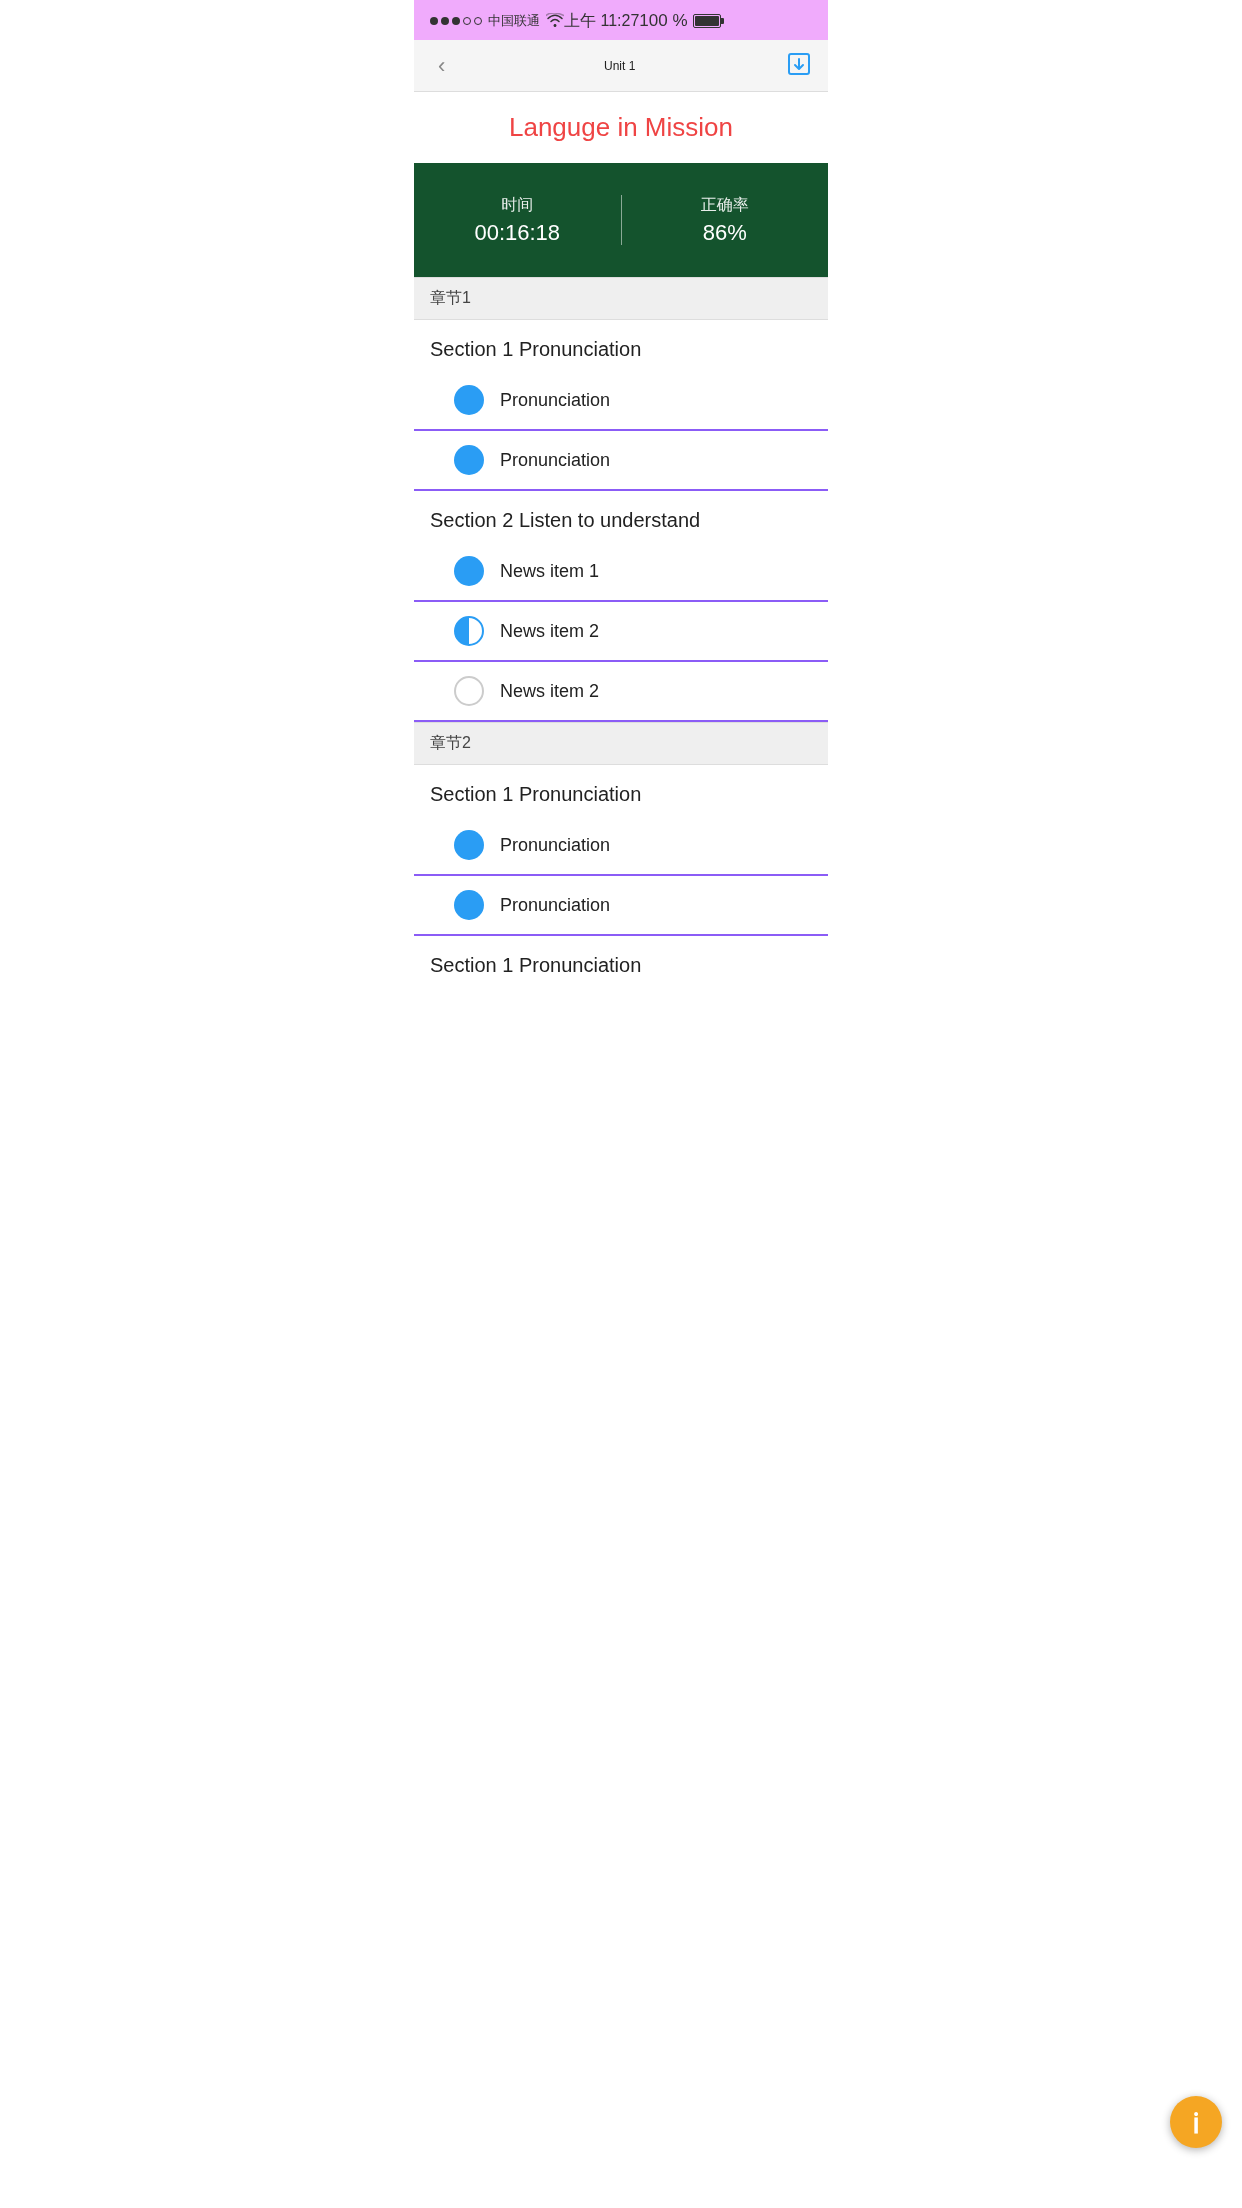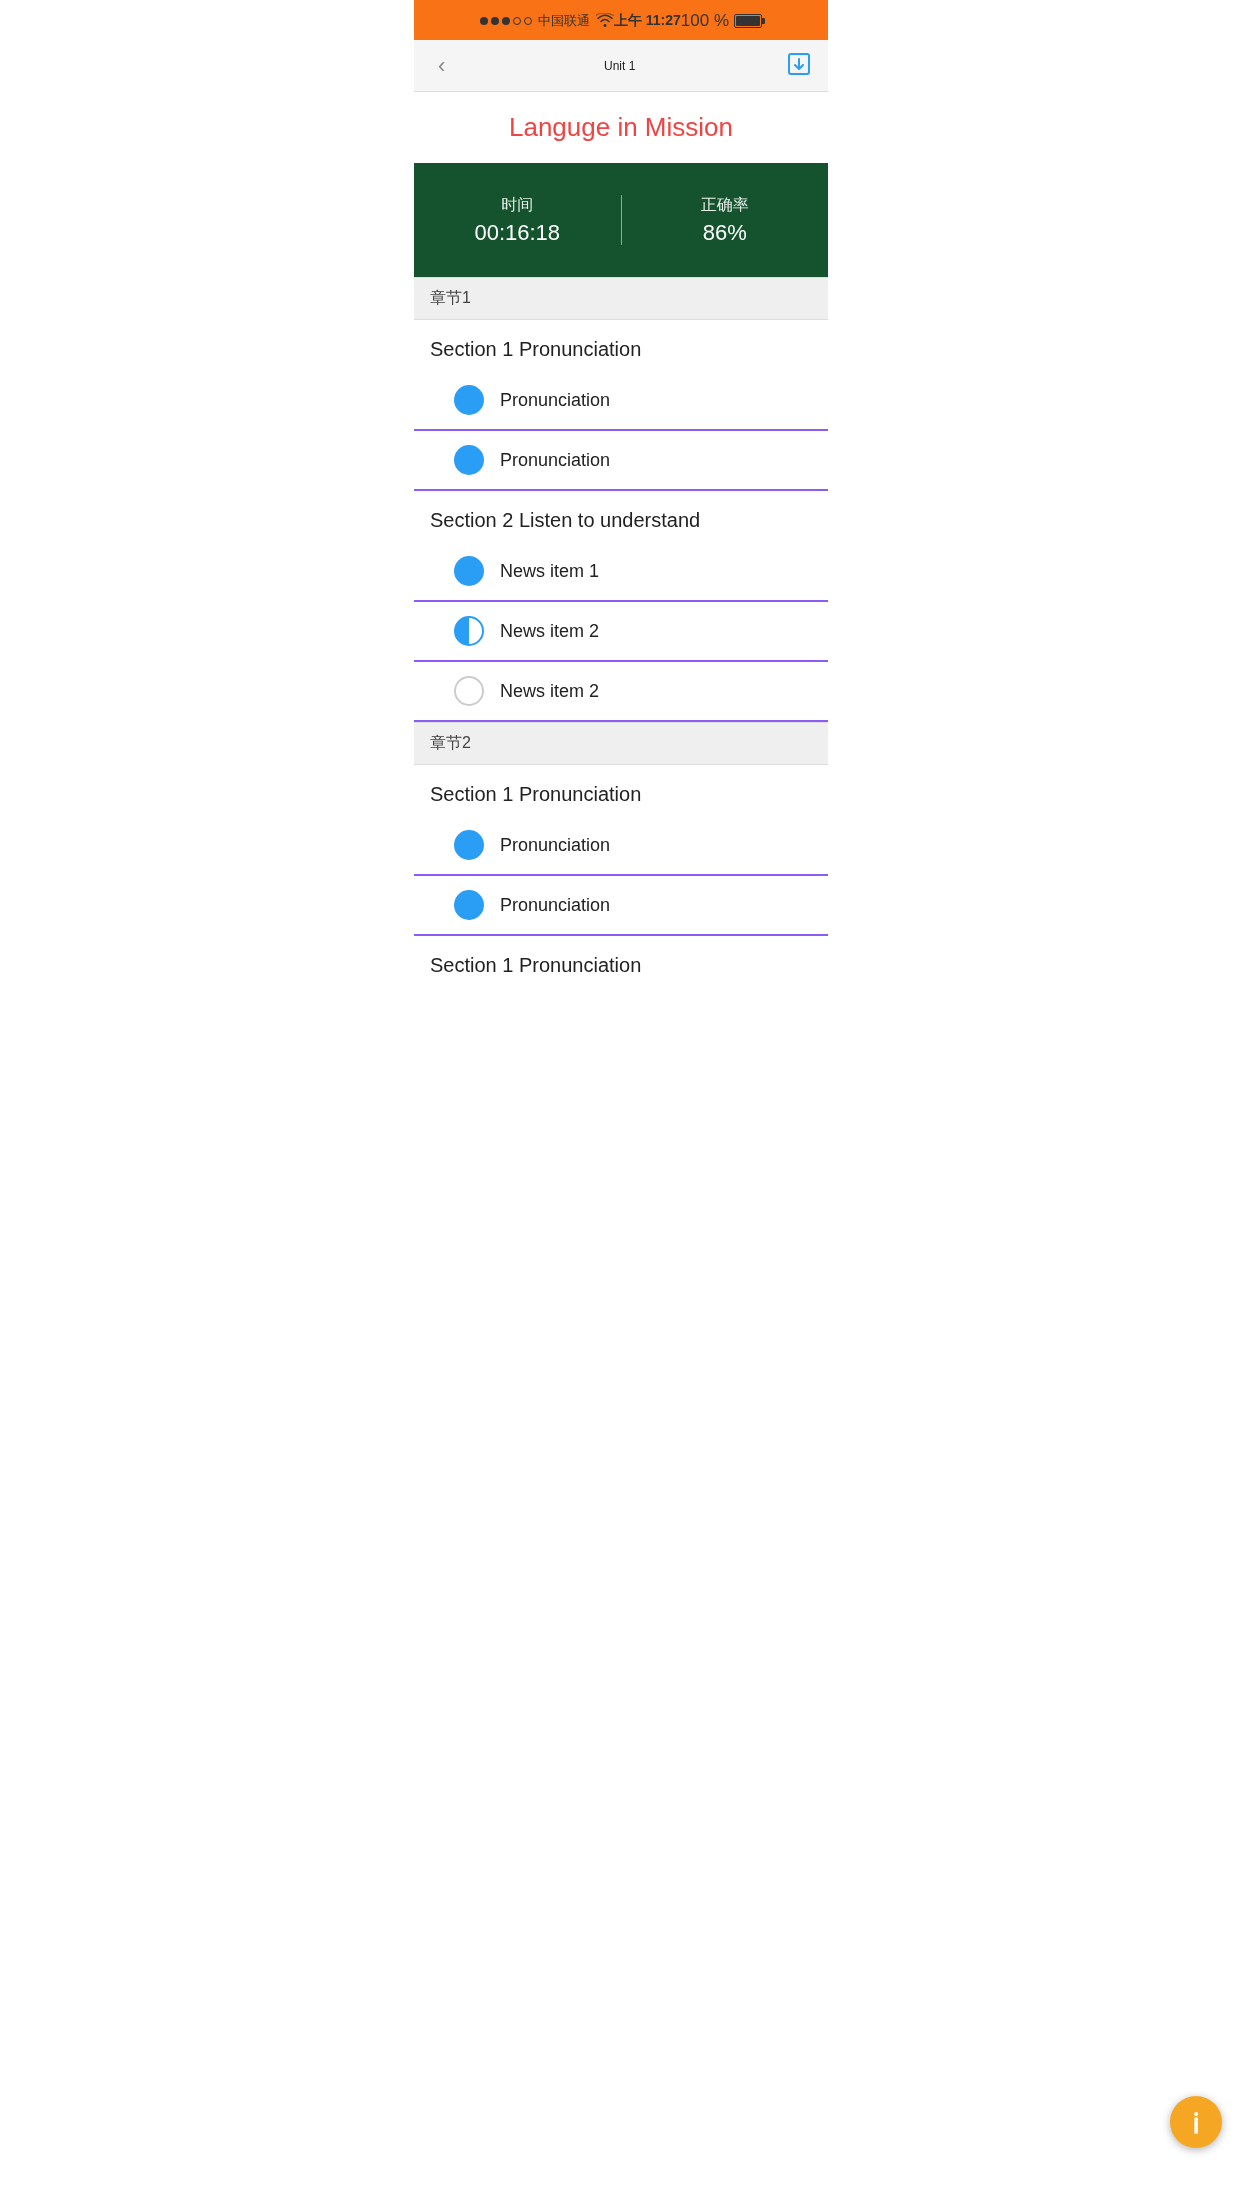--- a/index.html
+++ b/index.html
@@ -9,24 +9,24 @@
       background: #fff;
       width: 414px;
       margin: 0 auto;
       position: relative;
       overflow-x: hidden;
     }
 
     
     .status-bar {
       display: flex;
-      justify-content: center;
+      justify-content: flex-start;
       align-items: center;
       padding: 6px 16px 4px;
-      background: #f97316;
+      background: #f0abfc;
       height: 40px;
     }
     .status-left {
       display: flex;
       align-items: center;
       gap: 6px;
       font-size: 13px;
       color: #333;
     }
     .signal-dots {
@@ -34,23 +34,23 @@
     }
     .dot {
       width: 8px; height: 8px; border-radius: 50%;
     }
     .dot.filled { background: #333; }
     .dot.empty { background: transparent; border: 1.5px solid #333; }
     .wifi-icon {
       font-size: 14px;
     }
     .status-center {
-      font-size: 14px;
+      font-size: 16px;
       color: #333;
-      font-weight: 700;
+      font-weight: 400;
     }
     .status-right {
       display: flex;
       align-items: center;
       gap: 5px;
       font-size: 17px;
       color: #333;
     }
     .battery-bar {
       width: 28px; height: 14px;

